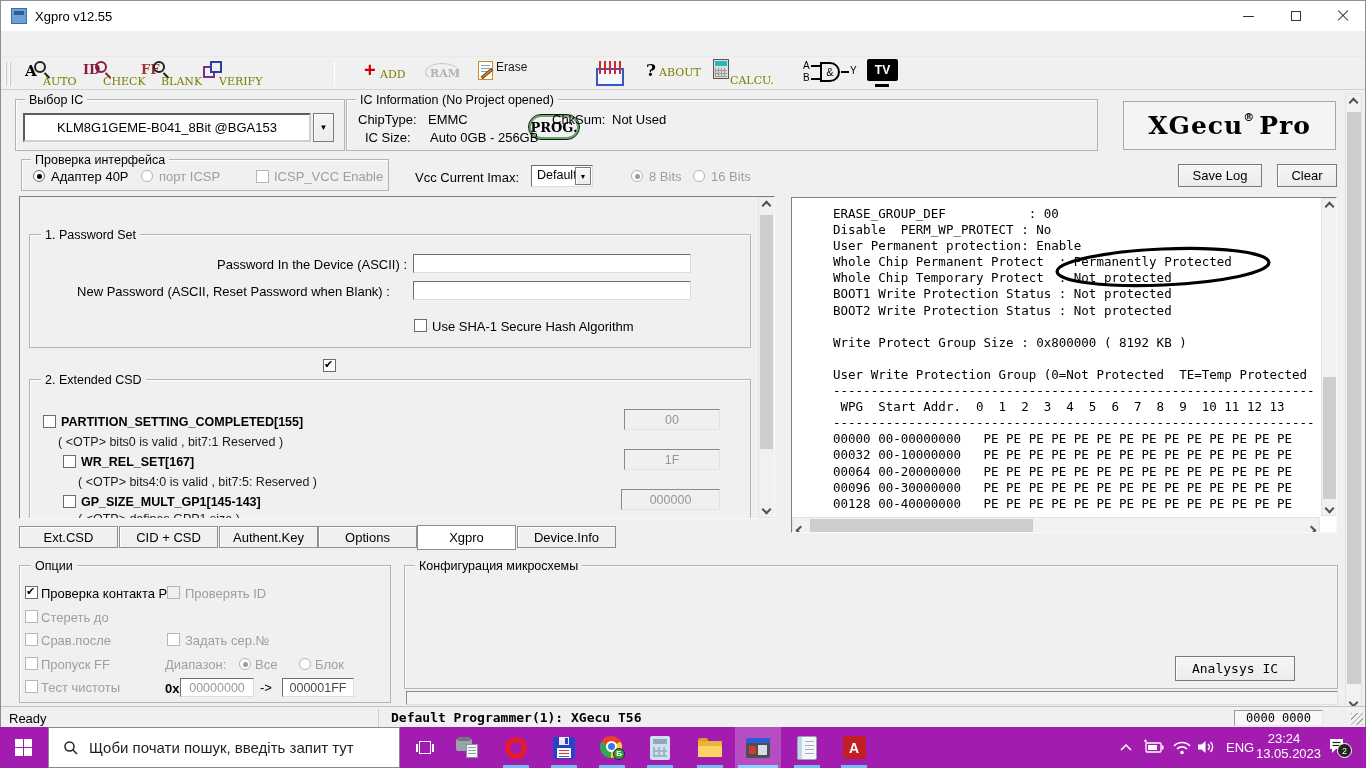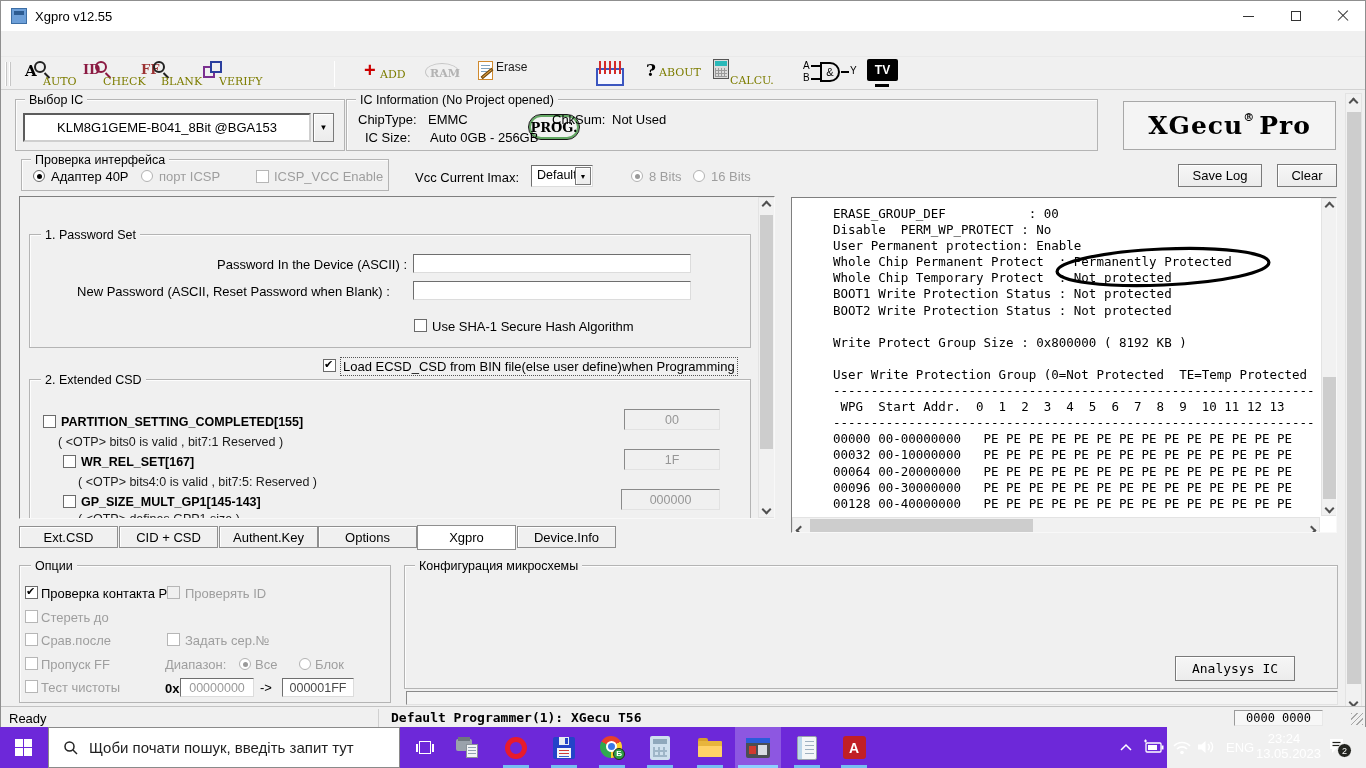--- a/index.html
+++ b/index.html
@@ -63,21 +63,21 @@
   .tab.active { top:524px; height:25px; background:#fff; z-index:3; }
 
   
   .logtext { position:absolute; left:0; top:8px; padding-left:41px; font-family:"DejaVu Sans Mono",monospace;
              font-size:12.5px; line-height:16.1px; white-space:pre; }
 
   
   .statusbar { position:absolute; left:0; top:705px; width:100%; height:22px; background:#f0f0f0; border-top:1px solid #c3c3c3; }
 
   
-  .taskbar { position:absolute; left:0; bottom:0; width:1167px; height:41px; background:#6d28d9; }
+  .taskbar { position:absolute; left:0; bottom:0; width:1366px; height:41px; background:#a21caf; }
   .tb-slot { position:absolute; top:0; height:41px; width:46px; display:flex; align-items:center; justify-content:center; }
   .underline { position:absolute; bottom:0; left:10px; width:26px; height:3px; background:#76bdf2; }
   .trayicon { position:absolute; top:12px; }
   .traytext { position:absolute; color:#fff; font-size:13px; }
 </style>
 </head>
 <body>
 
 <div class="win">
 
@@ -240,21 +240,20 @@
 
     <span class="lbl" style="left:40px;top:60px;width:347px;text-align:right">Password In the Device (ASCII) :</span>
     <div class="abs sunken" style="left:393px;top:57px;width:278px;height:19px;font-size:13px;padding:1px 4px"></div>
     <span class="lbl" style="left:40px;top:87px;width:347px;text-align:center">New Password (ASCII, Reset Password when Blank) :</span>
     <div class="abs sunken" style="left:393px;top:84px;width:278px;height:19px;font-size:13px;padding:1px 4px"></div>
 
     <span class="cb" style="left:394px;top:122px"></span>
     <span class="lbl" style="left:412px;top:122px">Use SHA-1 Secure Hash Algorithm</span>
 
     <span class="cb checked" style="left:303px;top:162px"></span>
-    <span class="lbl" style="left:320px;top:160px;border:1px dotted #555;padding:1px 2px">Load ECSD_CSD from BIN file(else user define)when Programming</span>
 
     <div class="group" style="left:9px;top:182px;width:722px;height:160px;background:#f0f0f0"></div>
     <span class="glabel" style="left:21px;top:176px">2. Extended CSD</span>
 
     <span class="cb" style="left:23px;top:218px"></span>
     <span class="lbl" style="left:41px;top:218px;font-weight:bold;font-size:12.5px">PARTITION_SETTING_COMPLETED[155]</span>
     <div class="valfield" style="left:604px;top:212px;width:96px;height:21px">00</div>
     <span class="lbl" style="left:38px;top:238px;font-size:12.5px;color:#1a1a1a">( &lt;OTP&gt; bits0 is valid , bit7:1  Reserved )</span>
 
     <span class="cb" style="left:43px;top:258px"></span>

